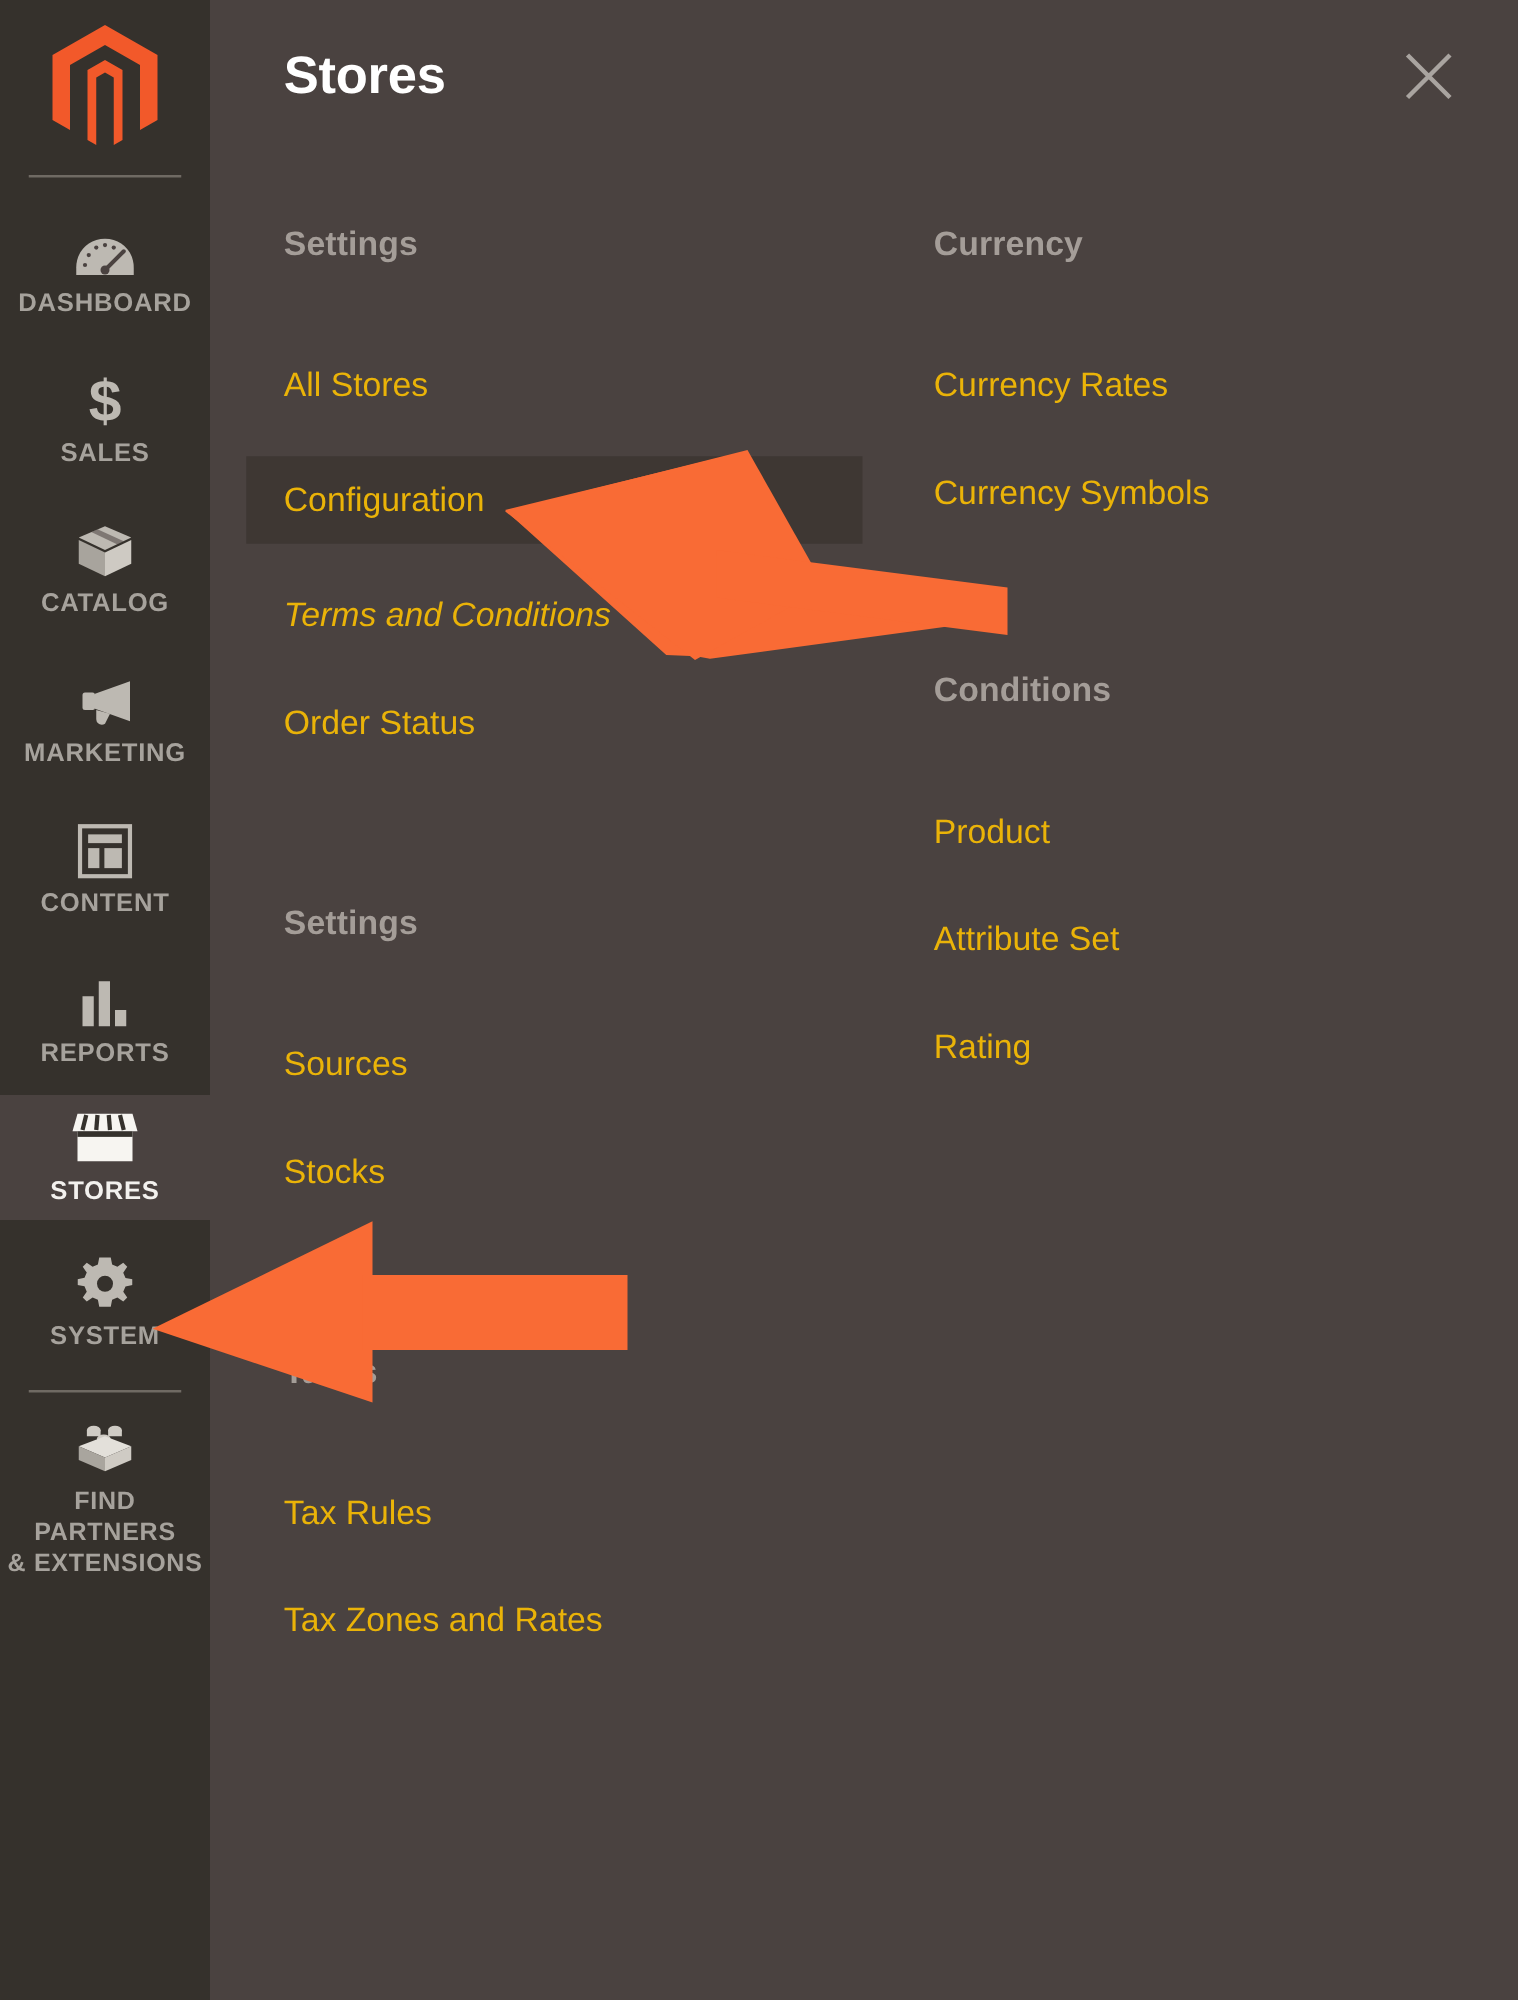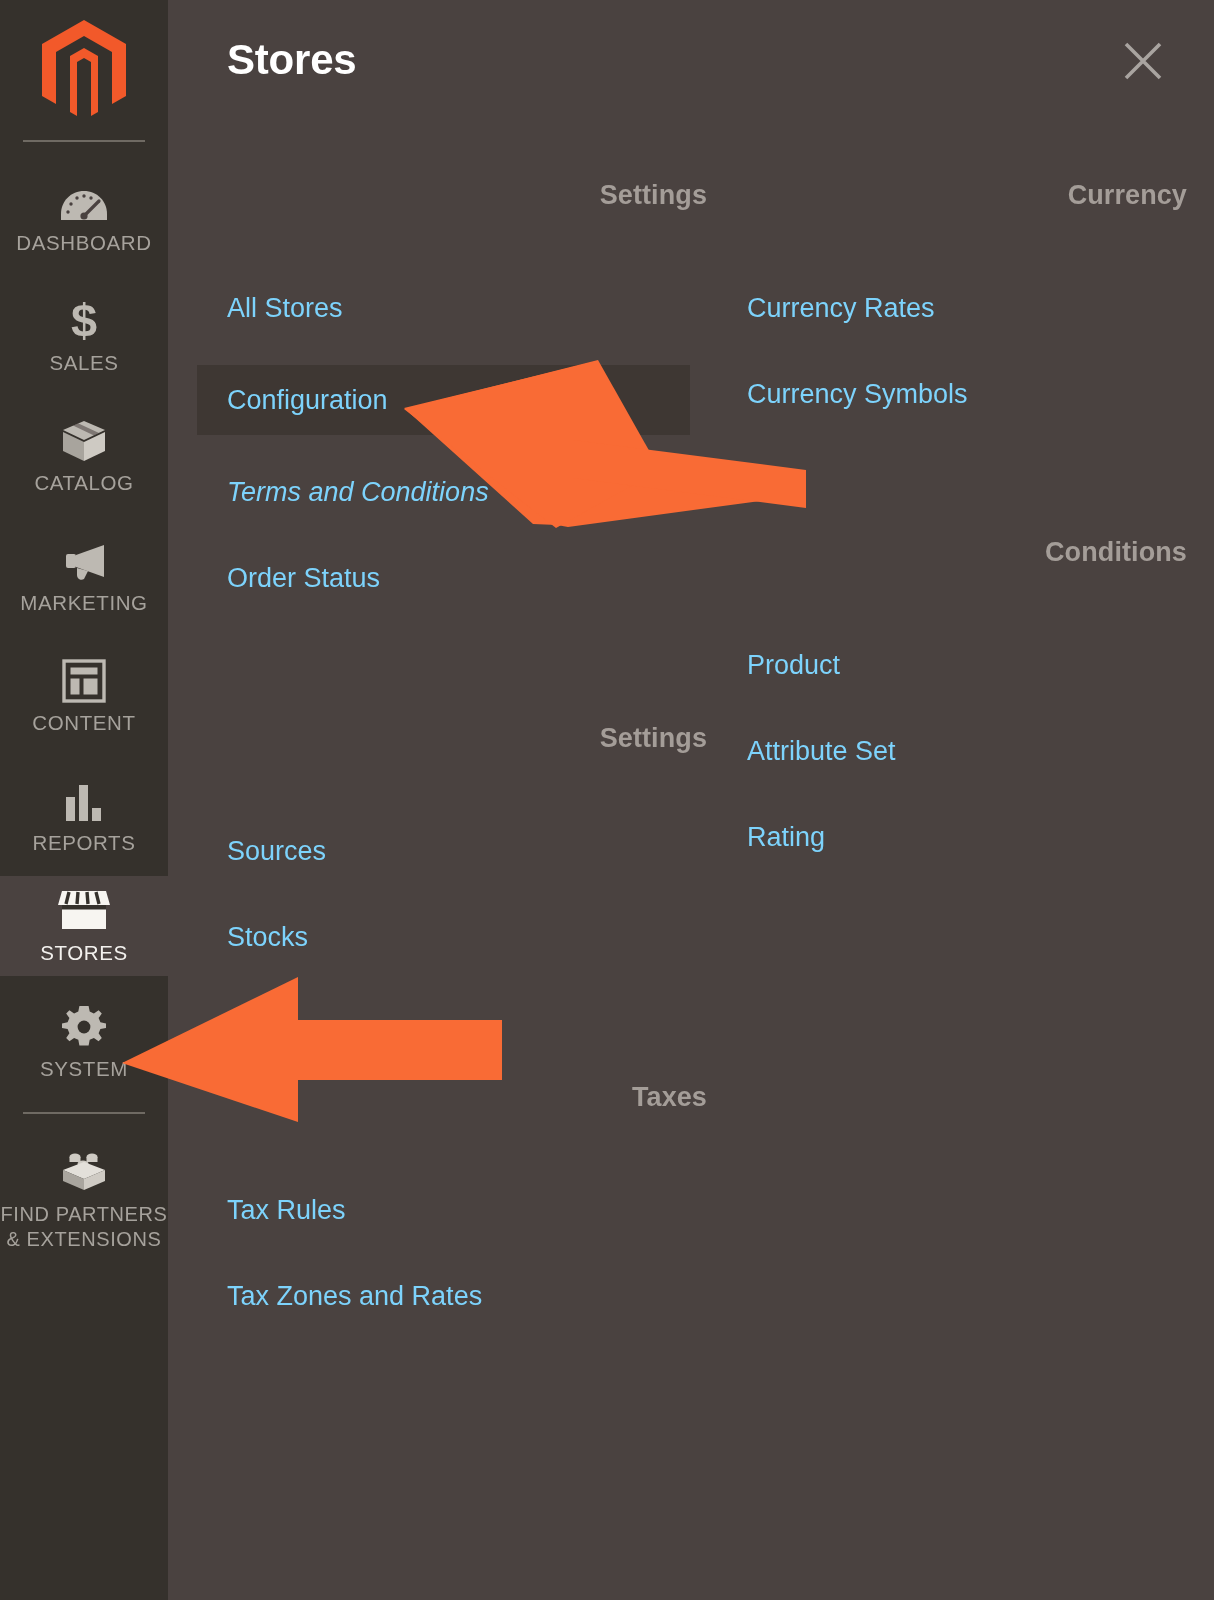--- a/index.html
+++ b/index.html
@@ -57,21 +57,21 @@
     align-items: flex-end;
     justify-content: center;
     margin-bottom: 9px;
   }
   .nav-item .nav-label {
     color: #a6a29c;
     font-size: 20.5px;
     letter-spacing: 0.6px;
     text-align: center;
     line-height: 1.12;
-    font-weight: 400;
+    font-weight: 700;
   }
   .nav-item.active {
     background: #4a4240;
   }
   .nav-item.active .nav-label {
     color: #f3f1ee;
   }
   .nav-sep {
     width: 122px;
     height: 2px;
@@ -121,30 +121,30 @@
     cursor: pointer;
   }
 
   .col {
     position: absolute;
     top: 180px;
   }
   #col-left  { left: 59px;  width: 480px; }
   #col-right { left: 579px; width: 440px; }
 
-  .group { margin-bottom: 0; text-align: right; }
+  .group { margin-bottom: 0; }
   .group-title {
     color: #a49d98;
     font-size: 27px;
     font-weight: bold;
     letter-spacing: 0.1px;
   }
   .menu-link {
     display: block;
-    color: #7dd3fc;
+    color: #eab308;
     font-size: 27px;
     font-weight: 400;
     cursor: pointer;
     white-space: nowrap;
   }
   .menu-row {
     display: flex;
     align-items: center;
     height: 70px;
     padding-left: 30px;

